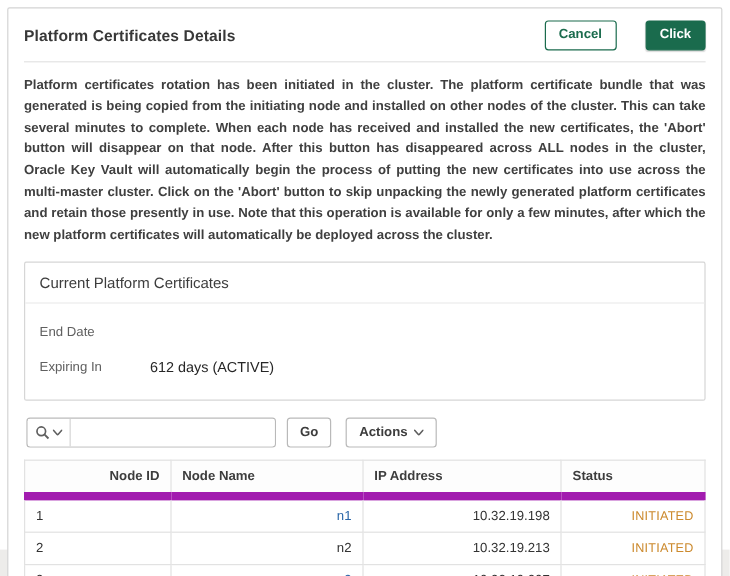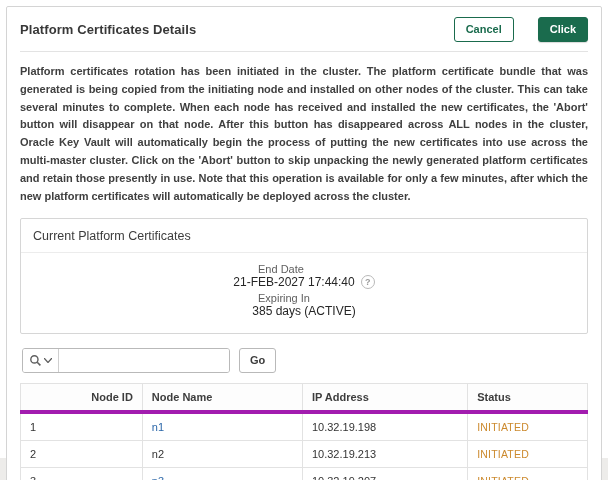--- a/index.html
+++ b/index.html
@@ -37,21 +37,21 @@
   .btn.primary { background: var(--accent-green); color: #fff; box-shadow: 0 1px 1px rgba(0,0,0,.15); }
   
   .desc {
     font-size: 11px; line-height: 1.62; font-weight: 600; color: #3f3f3f;
     text-align: justify; margin-bottom: 12px;
   }
   
   .box { border: 1px solid #d6d6d6; border-radius: 2px; margin-bottom: 14px; }
   .box-title { font-size: 12.5px; color: #3d3d3d; padding: 10px 12px 9px 12px; border-bottom: 1px solid #ececec; }
   .box-body { padding: 10px 12px 12px 12px; }
-  .field { display: flex; align-items: center; height: 29px; flex-direction: column; }
+  .field { display: flex; align-items: center; height: 29px; }
   .field .flabel { width: 92px; font-size: 11px; color: #606060; }
   .field .fvalue { font-size: 12px; color: #262626; display: flex; align-items: center; gap: 6px; }
   .help {
     width: 14px; height: 14px; border-radius: 50%;
     border: 1px solid #b9b9b9; color: #9a9a9a;
     font-size: 9px; font-weight: bold;
     display: inline-flex; align-items: center; justify-content: center;
     cursor: pointer;
   }
   
@@ -71,27 +71,27 @@
   }
   .mini-btn {
     height: 25px; padding: 0 10px; font-size: 11px; font-weight: bold; color: #3c3c3c;
     background: #fff; border: 1px solid #b9b9b9; border-radius: 3px; cursor: pointer;
     display: inline-flex; align-items: center; gap: 5px;
   }
   .chev { width: 8px; height: 5px; display: inline-block; }
   
   table { width: 100%; border-collapse: collapse; border: 1px solid #cfcfcf; }
   th, td { border: 1px solid #e2e2e2; font-size: 11px; padding: 7px 9px; text-align: left; }
-  thead th { color: #3d3d3d; font-weight: bold; background: #fdfdfd; border-bottom: 4px solid #a21caf; }
+  thead th { color: #3d3d3d; font-weight: bold; background: #fdfdfd; border-bottom: 7px solid #a21caf; }
   th.c-id { text-align: right; width: 118px; }
   td.c-id { text-align: left; color: #333; }
   .c-name { width: 155px; }
   .c-ip { width: 160px; }
   .c-status { width: 116px; }
-  td { color: #333; }
+  td { color: #333; text-align: right; }
   .link { color: var(--link-blue); cursor: pointer; }
   .status-txt { color: var(--status-orange); font-size: 10.5px; letter-spacing: .2px; }
   svg { display: block; }
 </style>
 </head>
 <body>
 
 <div class="bottom-strip"></div>
 
 <div class="page">
@@ -104,28 +104,24 @@
     </div>
   </div>
 
   <div class="desc">Platform certificates rotation has been initiated in the cluster. The platform certificate bundle that was generated is being copied from the initiating node and installed on other nodes of the cluster. This can take several minutes to complete. When each node has received and installed the new certificates, the 'Abort' button will disappear on that node. After this button has disappeared across ALL nodes in the cluster, Oracle Key Vault will automatically begin the process of putting the new certificates into use across the multi-master cluster. Click on the 'Abort' button to skip unpacking the newly generated platform certificates and retain those presently in use. Note that this operation is available for only a few minutes, after which the new platform certificates will automatically be deployed across the cluster.</div>
 
   <div class="box">
     <div class="box-title">Current Platform Certificates</div>
     <div class="box-body">
       <div class="field">
         <span class="flabel">End Date</span>
-        <span class="fvalue">
-          <span>21-FEB-2027 17:44:40</span>
-          <span class="help">?</span>
-        </span>
       </div>
       <div class="field">
         <span class="flabel">Expiring In</span>
-        <span class="fvalue">385 days (ACTIVE)</span>
+        <span class="fvalue">612 days (ACTIVE)</span>
       </div>
     </div>
   </div>
 
   <div class="toolbar">
     <span class="search-group">
       <button class="search-btn">
         <span>
           <svg width="13" height="13" viewBox="0 0 13 13">
             <circle cx="5.4" cy="5.4" r="3.6" fill="none" stroke="#5f5f5f" stroke-width="1.4"></circle>
@@ -134,20 +130,28 @@
         </span>
         <span class="chev">
           <svg width="8" height="5" viewBox="0 0 8 5">
               <path d="M0 0 L4 4.5 L8 0" fill="none" stroke="#5f5f5f" stroke-width="1.3"></path>
             </svg>
         </span>
       </button>
       <input class="search-input" type="text" value="" style="">
     </span>
     <button class="mini-btn">Go</button>
+    <button class="mini-btn" style="margin-left:3px;">
+      <span>Actions</span>
+      <span class="chev">
+        <svg width="8" height="5" viewBox="0 0 8 5">
+            <path d="M0 0 L4 4.5 L8 0" fill="none" stroke="#5f5f5f" stroke-width="1.3"></path>
+          </svg>
+      </span>
+    </button>
   </div>
 
   <table>
     <thead>
       <tr>
         <th class="c-id">Node ID</th>
         <th class="c-name">Node Name</th>
         <th class="c-ip">IP Address</th>
         <th class="c-status">Status</th>
       </tr>

